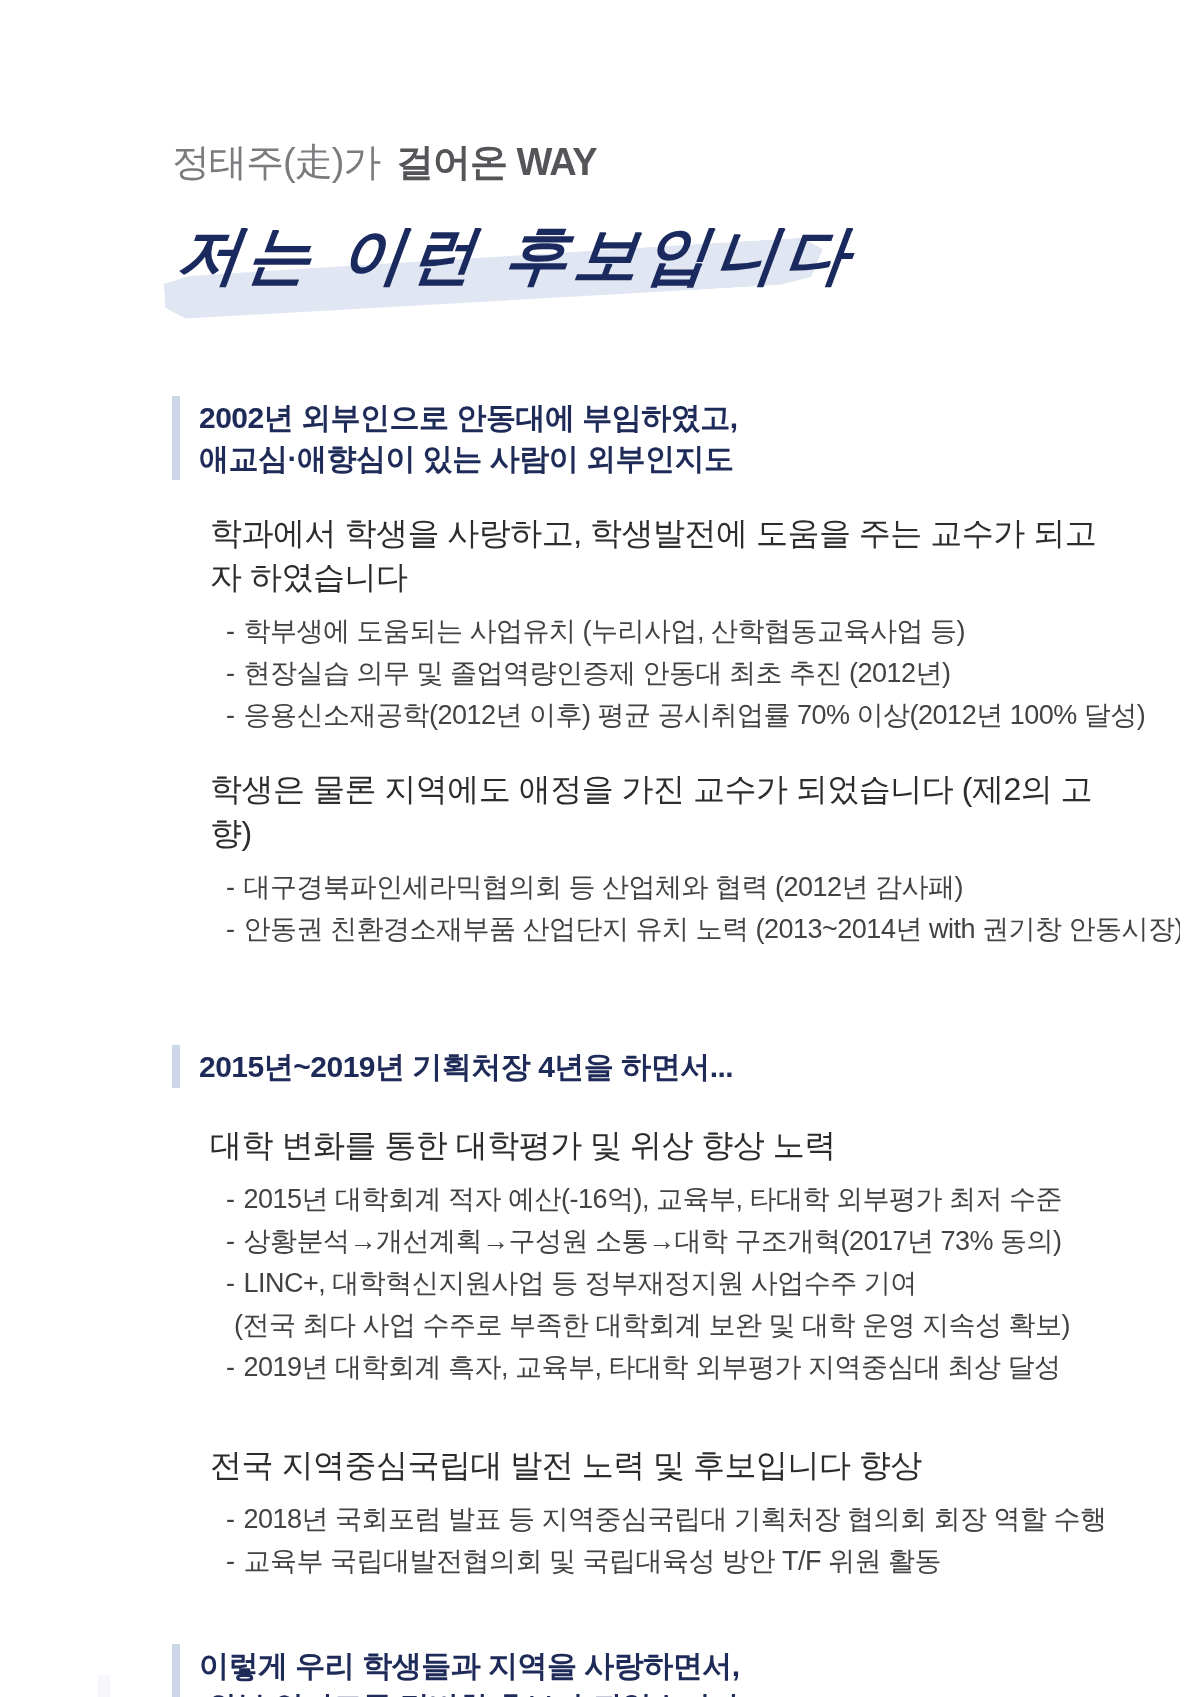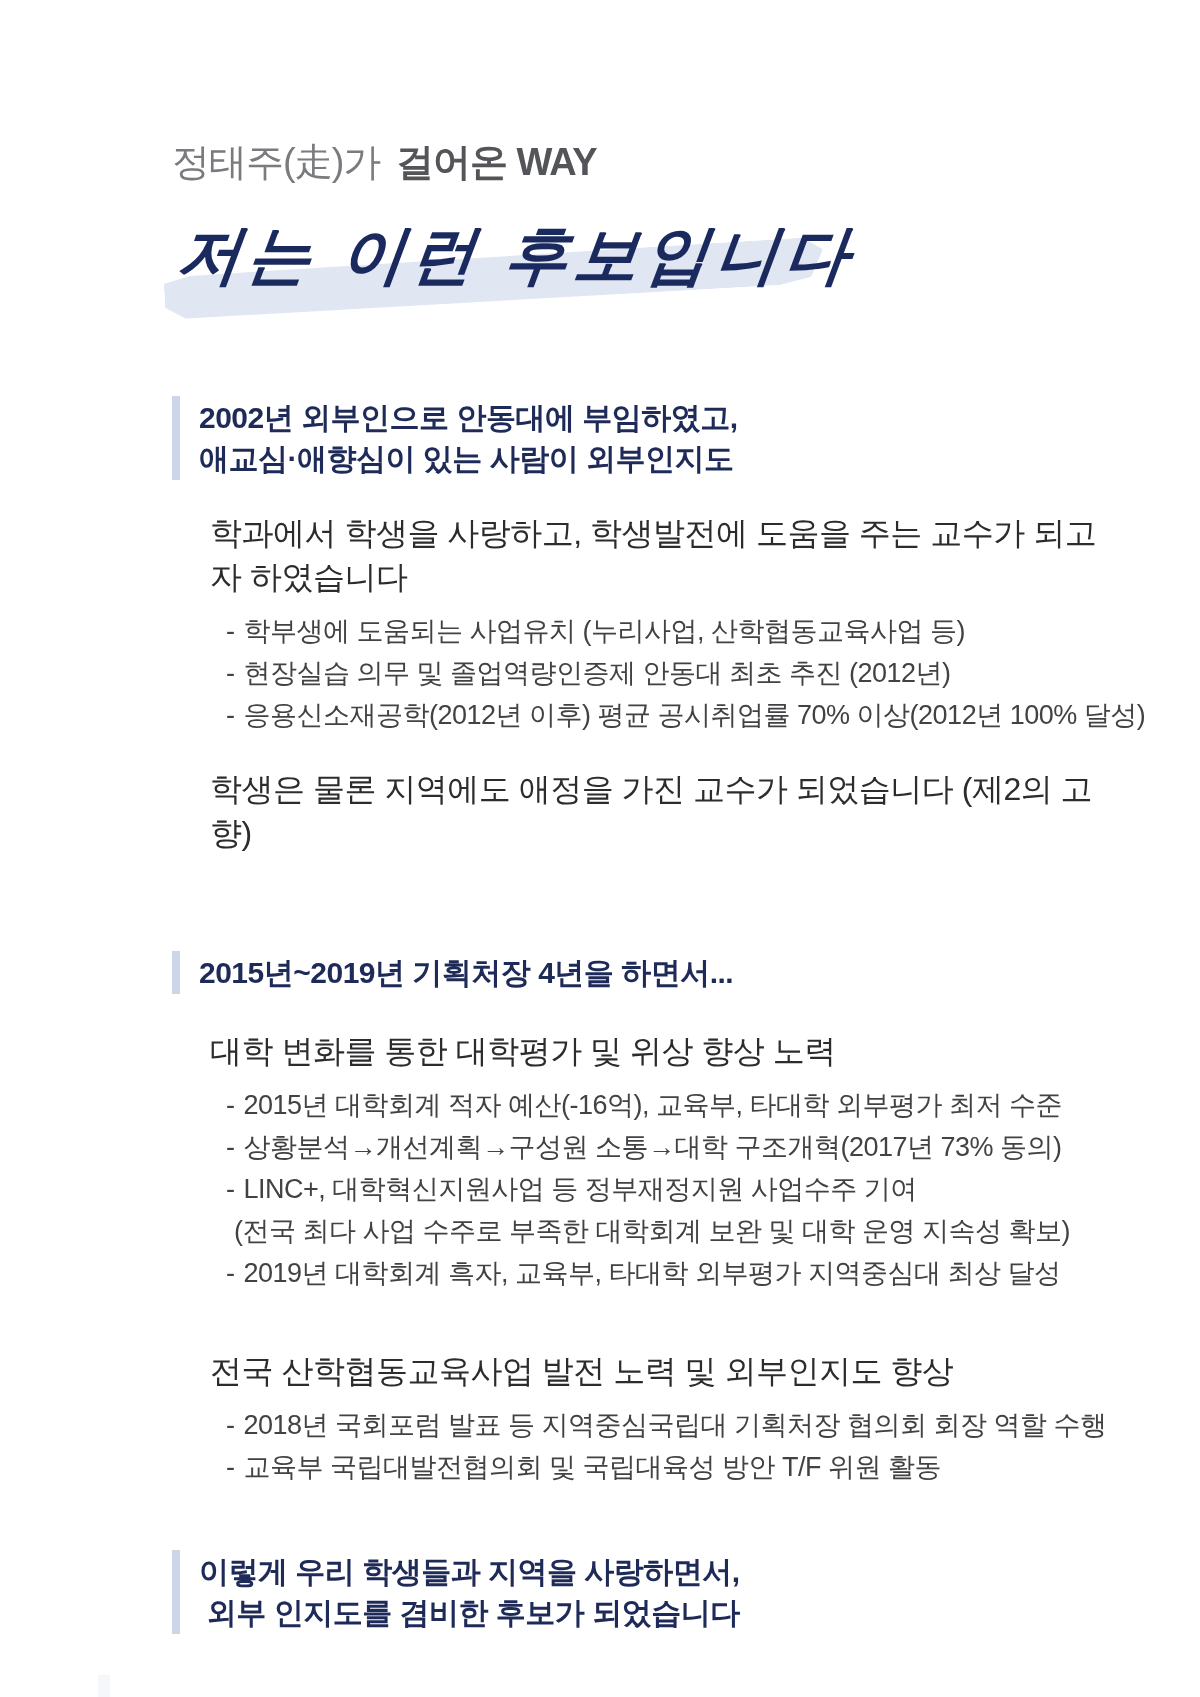--- a/index.html
+++ b/index.html
@@ -94,20 +94,24 @@
         <h3>학과에서 학생을 사랑하고, 학생발전에 도움을 주는 교수가 되고자 하였습니다</h3>
         <ul>
           <li><span class="dash">-</span><span>학부생에 도움되는 사업유치 (누리사업, 산학협동교육사업 등)</span></li>
           <li><span class="dash">-</span><span>현장실습 의무 및 졸업역량인증제 안동대 최초 추진 (2012년)</span></li>
           <li><span class="dash">-</span><span>응용신소재공학(2012년 이후) 평균 공시취업률 70% 이상(2012년 100% 달성)</span></li>
         </ul>
       </div>
 
       <div class="group g1b">
         <h3>학생은 물론 지역에도 애정을 가진 교수가 되었습니다 (제2의 고향)</h3>
+        <ul>
+          <li><span class="dash">-</span><span>대구경북파인세라믹협의회 등 산업체와 협력 (2012년 감사패)</span></li>
+          <li><span class="dash">-</span><span>안동권 친환경소재부품 산업단지 유치 노력 (2013~2014년 with 권기창 안동시장)</span></li>
+        </ul>
       </div>
     </section>
 
     <section class="sec2">
       <div class="sec-head">
         <div class="sec-bar"></div>
         <h2>
           <span>2015년~2019년 기획처장 4년을 하면서...</span>
         </h2>
       </div>
@@ -117,21 +121,21 @@
         <ul>
           <li><span class="dash">-</span><span>2015년 대학회계 적자 예산(-16억), 교육부, 타대학 외부평가 최저 수준</span></li>
           <li><span class="dash">-</span><span>상황분석→개선계획→구성원 소통→대학 구조개혁(2017년 73% 동의)</span></li>
           <li><span class="dash">-</span><span>LINC+, 대학혁신지원사업 등 정부재정지원 사업수주 기여</span></li>
           <li class="cont"><span>(전국 최다 사업 수주로 부족한 대학회계 보완 및 대학 운영 지속성 확보)</span></li>
           <li><span class="dash">-</span><span>2019년 대학회계 흑자, 교육부, 타대학 외부평가 지역중심대 최상 달성</span></li>
         </ul>
       </div>
 
       <div class="group g2b">
-        <h3>전국 산학협동교육사업 발전 노력 및 외부인지도 향상</h3>
+        <h3>전국 지역중심국립대 발전 노력 및 후보입니다 향상</h3>
         <ul>
           <li><span class="dash">-</span><span>2018년 국회포럼 발표 등 지역중심국립대 기획처장 협의회 회장 역할 수행</span></li>
           <li><span class="dash">-</span><span>교육부 국립대발전협의회 및 국립대육성 방안 T/F 위원 활동</span></li>
         </ul>
       </div>
     </section>
 
     <section class="sec3">
       <div class="sec-head">
         <div class="sec-bar"></div>

